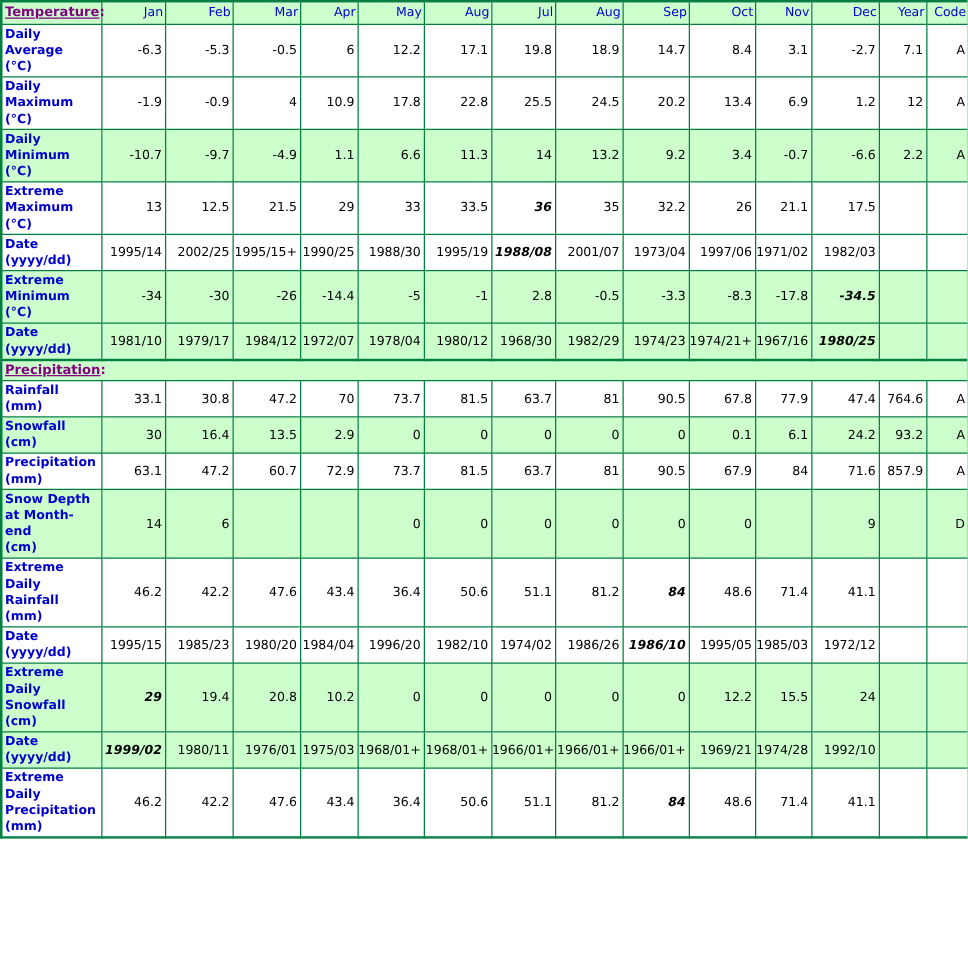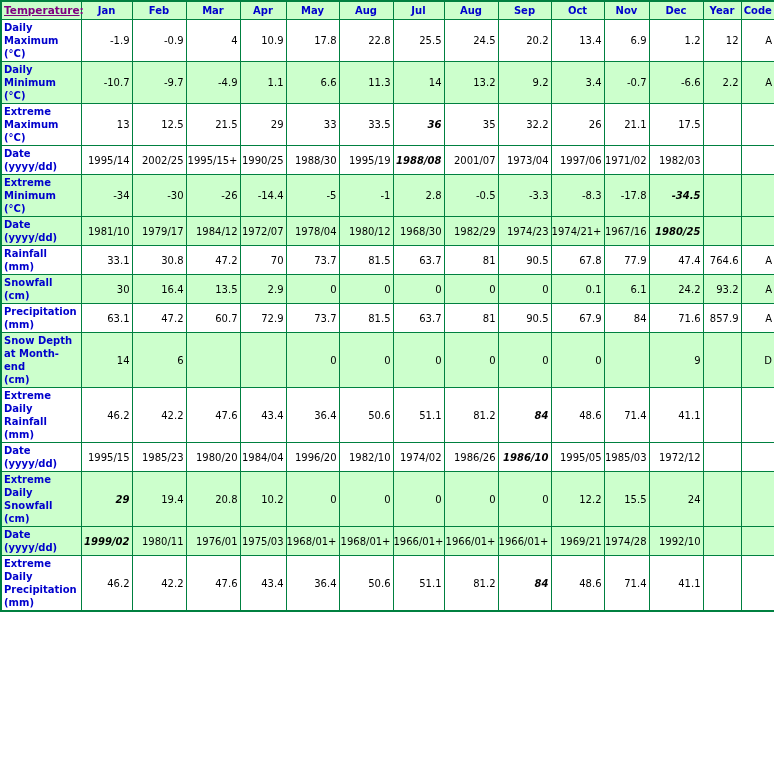--- a/index.html
+++ b/index.html
@@ -32,22 +32,22 @@
   td.label{
     text-align:left;
     font-weight:bold;
     color:var(--label-blue);
     padding:1px 2px;
     white-space:normal;
     line-height:13px;
     overflow:visible;
   }
   td.month{
-    text-align:center;
-    font-weight:bold;
+    text-align:right;
+    font-weight:normal;
     color:var(--label-blue);
     padding:2px 1px;
   }
   tr.green td{background:var(--green);}
   tr.white td{background:var(--white);}
   tr.header-row td{background:var(--green);}
   tr.section-row td{
     background:var(--green);
     border-top:2px solid var(--border);
     text-align:left;
@@ -101,20 +101,37 @@
         <td class="month">Jul</td>
         <td class="month">Aug</td>
         <td class="month">Sep</td>
         <td class="month">Oct</td>
         <td class="month">Nov</td>
         <td class="month">Dec</td>
         <td class="month">Year</td>
         <td class="month">Code</td>
       </tr>
       <tr class="white">
+        <td class="label"><span>Daily Average</span><br><span>(°C)</span></td>
+        <td>-6.3</td>
+        <td>-5.3</td>
+        <td>-0.5</td>
+        <td>6</td>
+        <td>12.2</td>
+        <td>17.1</td>
+        <td>19.8</td>
+        <td>18.9</td>
+        <td>14.7</td>
+        <td>8.4</td>
+        <td>3.1</td>
+        <td>-2.7</td>
+        <td>7.1</td>
+        <td>A</td>
+      </tr>
+      <tr class="white">
         <td class="label"><span>Daily</span><br><span>Maximum</span><br><span>(°C)</span></td>
         <td>-1.9</td>
         <td>-0.9</td>
         <td>4</td>
         <td>10.9</td>
         <td>17.8</td>
         <td>22.8</td>
         <td>25.5</td>
         <td>24.5</td>
         <td>20.2</td>
@@ -202,20 +219,23 @@
         <td>1980/12</td>
         <td>1968/30</td>
         <td>1982/29</td>
         <td>1974/23</td>
         <td>1974/21+</td>
         <td>1967/16</td>
         <td class="b">1980/25</td>
         <td></td>
         <td></td>
       </tr>
+      <tr class="section-row">
+        <td colspan="15"><span class="section-link">Precipitation</span><span class="section-colon">:</span></td>
+      </tr>
       <tr class="white">
         <td class="label"><span>Rainfall (mm)</span></td>
         <td>33.1</td>
         <td>30.8</td>
         <td>47.2</td>
         <td>70</td>
         <td>73.7</td>
         <td>81.5</td>
         <td>63.7</td>
         <td>81</td>

